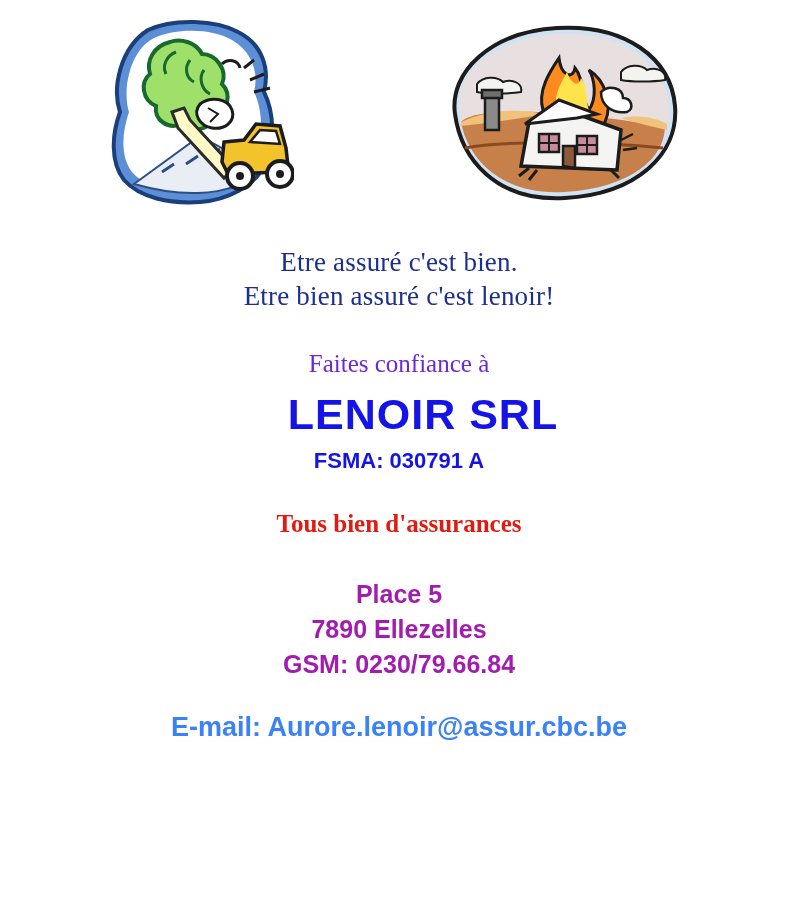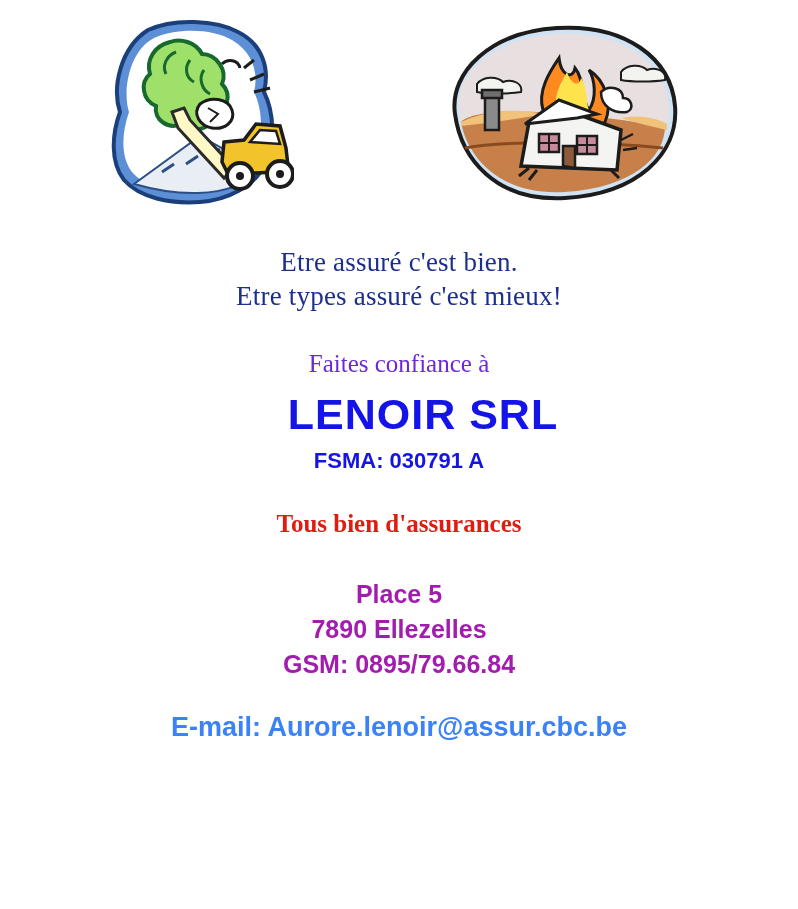--- a/index.html
+++ b/index.html
@@ -200,41 +200,41 @@
 
         <path d="M176 74 C184 66 198 70 198 80 C206 80 210 90 202 94 C188 96 176 88 176 74 Z" fill="#ffffff" stroke="#1c1c1c" stroke-width="2.5"></path>
       </svg>
     </div>
   </div>
 
   <div class="content">
 
     <div class="slogan">
       <div>Etre assuré c'est bien.</div>
-      <div>Etre types assuré c'est mieux!</div>
+      <div>Etre bien assuré c'est lenoir!</div>
     </div>
 
     <div class="spacer-a"></div>
 
     <div class="trust">Faites confiance à</div>
 
     <div class="company">LENOIR SRL</div>
 
     <div class="fsma">FSMA: 030791 A</div>
 
     <div class="spacer-b"></div>
 
     <div class="types">Tous bien d'assurances</div>
 
     <div class="spacer-c"></div>
 
     <div class="address">
       <div>Place 5</div>
       <div>7890 Ellezelles</div>
-      <div>GSM: 0895/79.66.84</div>
+      <div>GSM: 0230/79.66.84</div>
     </div>
 
     <div class="spacer-d"></div>
 
     <div class="email">E-mail: Aurore.lenoir@assur.cbc.be</div>
 
   </div>
 </div>
 
 </body></html>

